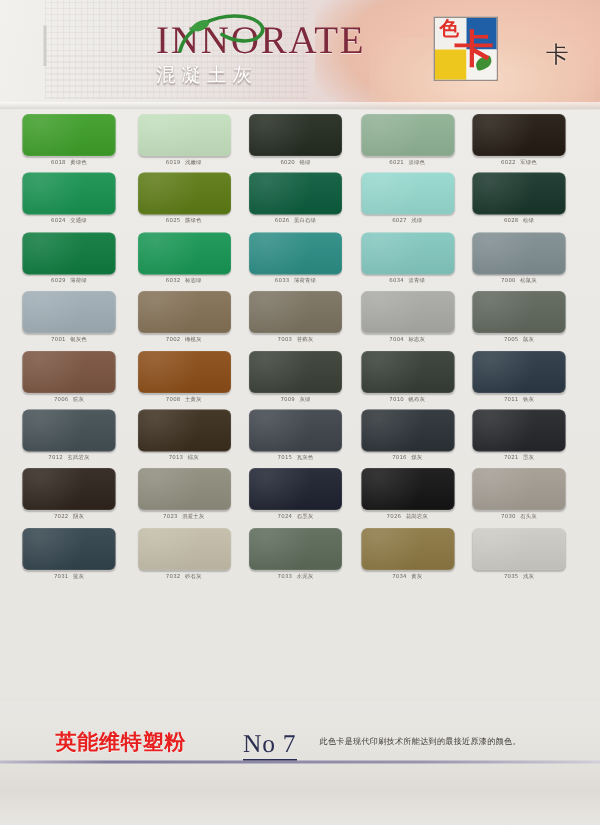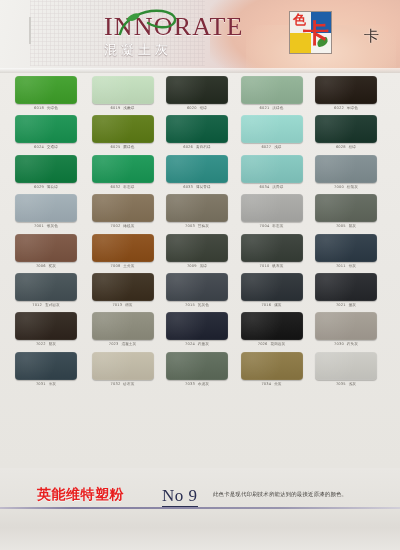--- a/index.html
+++ b/index.html
@@ -348,17 +348,17 @@
         <div class="cell" style="left: 315px;">
           <div class="sw" style="background: rgb(203, 202, 196);"></div>
           <div class="lbl"><span class="code">7035</span><span class="nm">浅灰</span></div>
         </div>
       </div>
     </div>
 
   <div id="footer">
     <div id="footer-rule"></div>
     <div id="brand-cn">英能维特塑粉</div>
-    <div id="issue"><u>No 9</u></div>
+    <div id="issue"><u>No 7</u></div>
     <div id="disclaimer">此色卡是现代印刷技术所能达到的最接近原漆的颜色。</div>
   </div>
 
 </div>
 
 </body></html>

